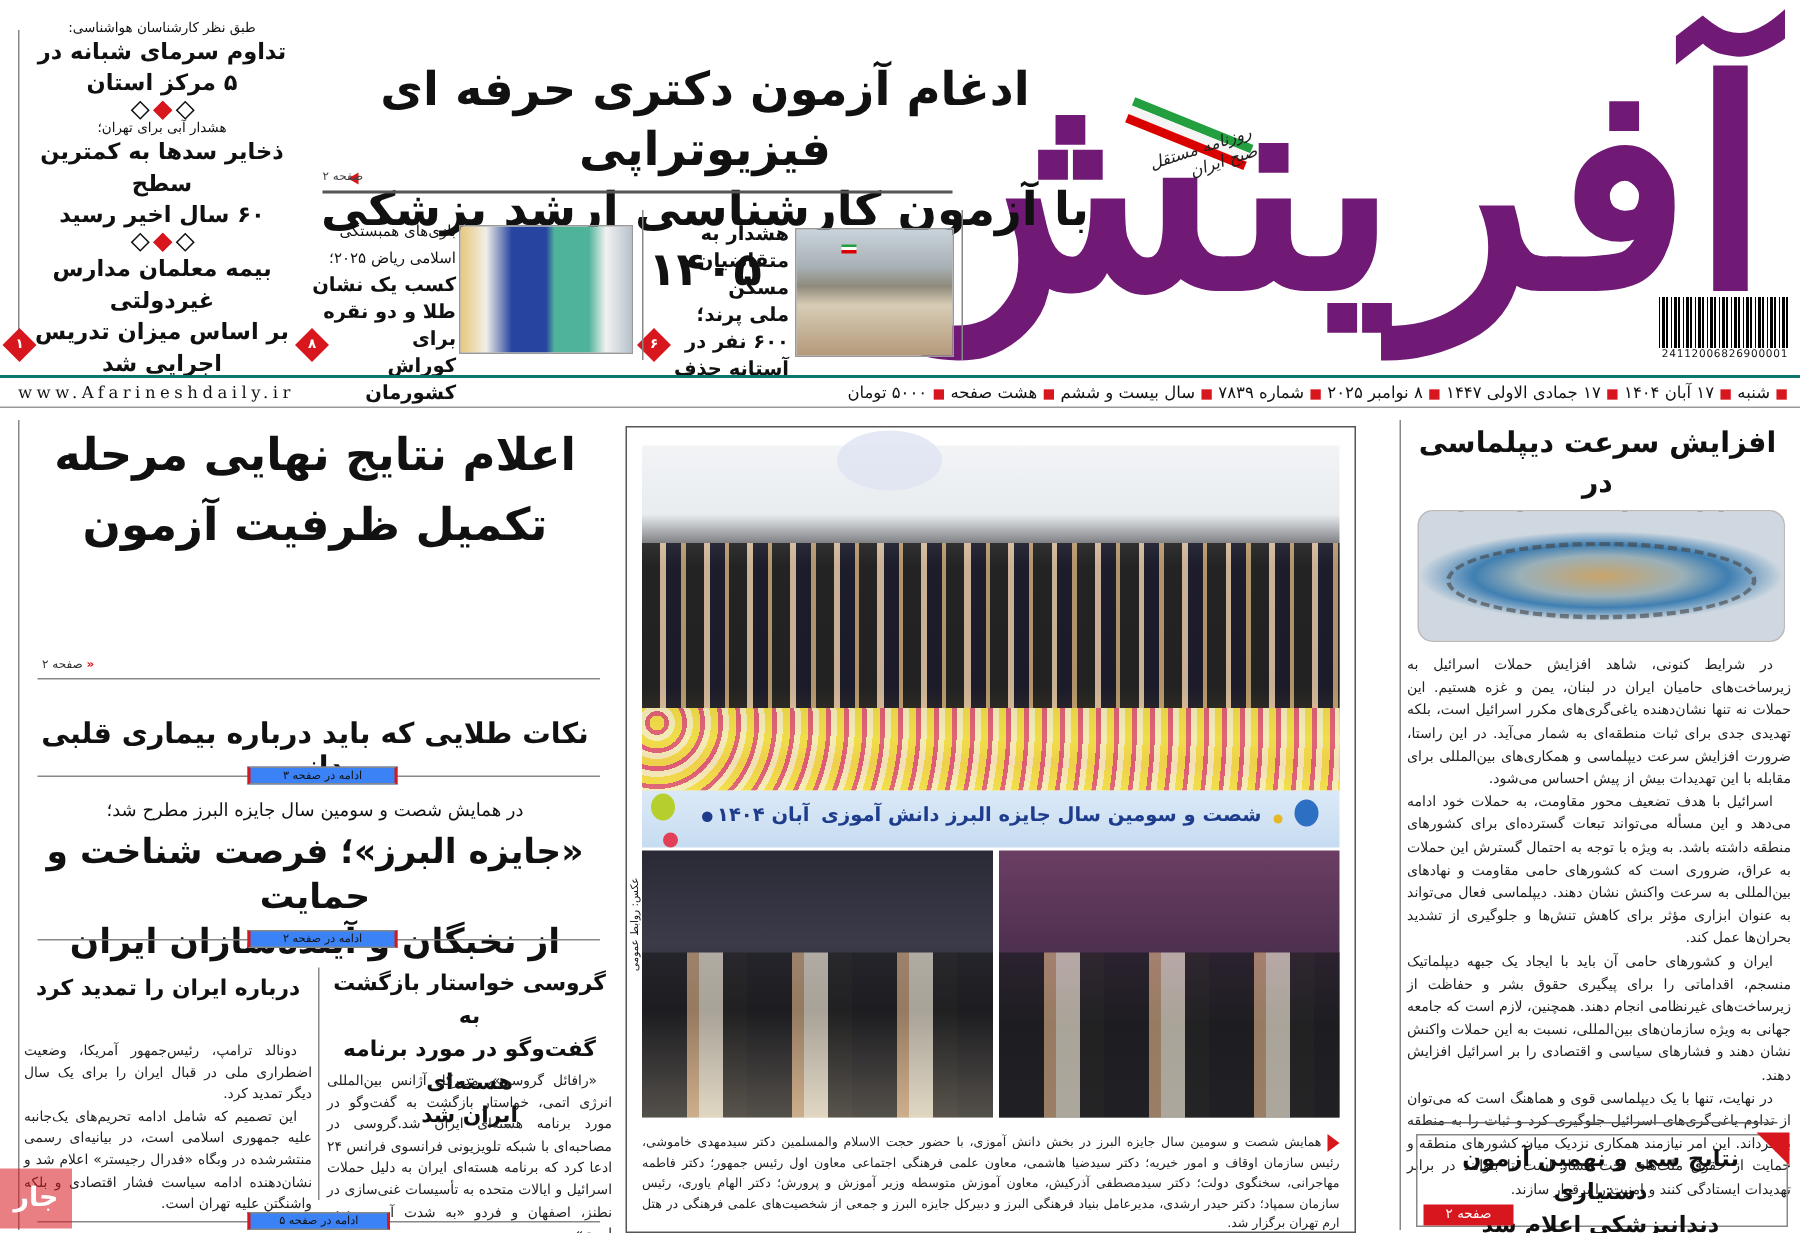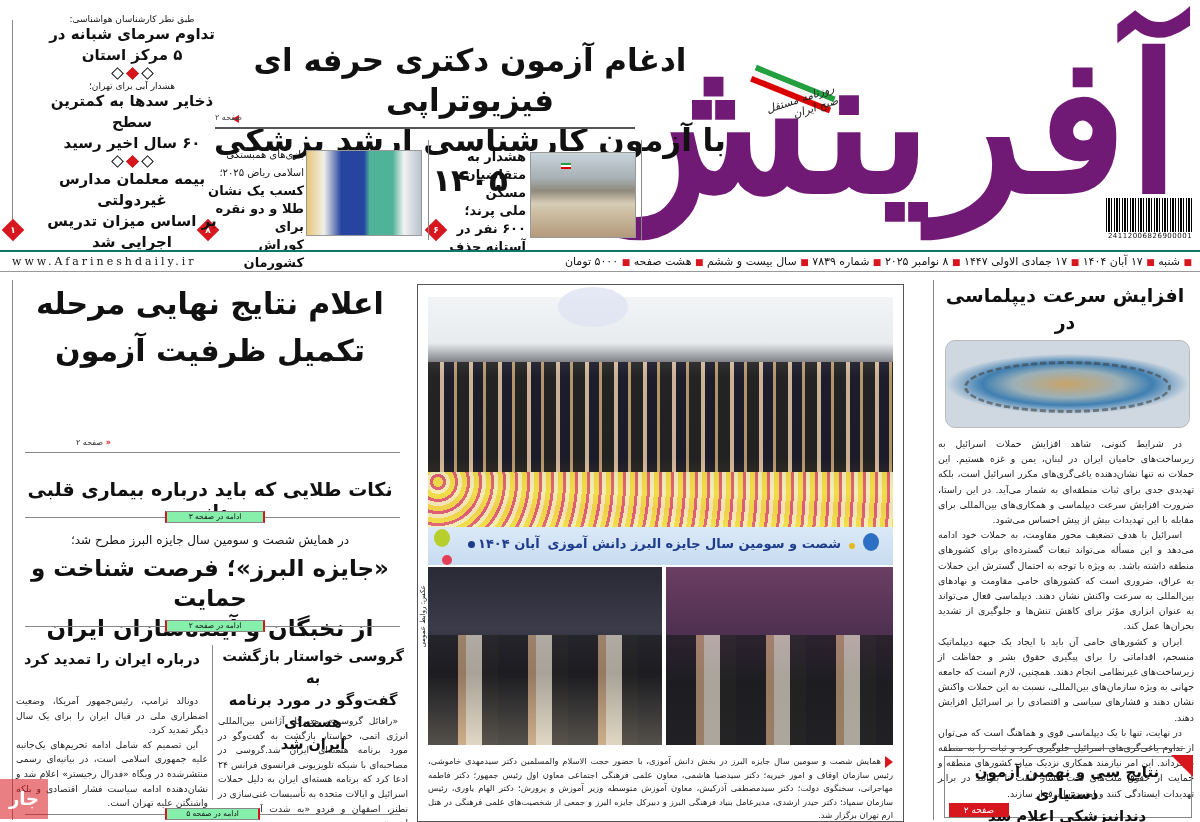--- a/index.html
+++ b/index.html
@@ -24,21 +24,21 @@
   .teaser { position: absolute; direction: rtl; font-size: 13px; line-height: 18px; font-weight: bold; text-align: right; }
   .teaser .kicker { font-size: 10px; font-weight: normal; }
   .teaser-img { position: absolute; border: 1px solid #999; }
   .page-diamond { position: absolute; width: 16px; height: 16px; background: #d7161e; transform: rotate(45deg); }
   .page-diamond span { display: block; transform: rotate(-45deg); color: #fff; font-size: 9px; font-weight: bold; text-align: center; line-height: 16px; }
 
   .vline { position: absolute; width: 1px; background: #888; }
   .hline { position: absolute; height: 1px; background: #888; }
 
   
-  #briefs { left: 18px; top: 12px; width: 180px; text-align: center; direction: rtl; margin-left: 24px; }
+  #briefs { left: 18px; top: 12px; width: 180px; text-align: center; direction: rtl; }
   #briefs .kicker { font-size: 9px; margin-top: 2px; }
   #briefs .title { font-size: 15px; font-weight: bold; line-height: 21px; }
   #briefs .sep { display: flex; justify-content: center; gap: 2px; margin: 3px 0; }
   #briefs .sep i { width: 9px; height: 9px; border: 1px solid #111; transform: rotate(45deg); display: block; margin: 0 2px; }
   #briefs .sep i.f { background: #d7161e; border-color: #d7161e; }
 
   
   #datebar { left: 0; top: 250px; width: 1200px; height: 22px; border-top: 2px solid #0f766e; border-bottom: 1px solid #999; }
   #site-url { position: absolute; left: 12px; top: 3px; font-family: "DejaVu Serif", serif; font-size: 11px; letter-spacing: 3px; }
   #date-line { position: absolute; right: 8px; top: 3px; font-size: 11px; direction: rtl; }
@@ -66,23 +66,23 @@
   .dot { position: absolute; border-radius: 50%; }
   #photo-left { position: absolute; left: 10px; top: 282px; width: 234px; height: 178px; background: linear-gradient(180deg, #2a2a36 0%, #3b3b4a 35%, #1d1d22 60%, #d8cbb0 100%); }
   #photo-right { position: absolute; left: 248px; top: 282px; width: 227px; height: 178px; background: linear-gradient(180deg, #6b3e63 0%, #4c2f4f 40%, #202024 65%, #2b2b30 100%); }
   .photo-people { position: absolute; left: 0; right: 0; bottom: 0; height: 110px; background: repeating-linear-gradient(90deg, #1c1c20 0 30px, #c9a27c 30px 38px, #e4dccb 38px 54px, #222 54px 70px); opacity: 0.7; }
   #photo-credit { position: absolute; left: 1px; top: 300px; width: 9px; font-size: 7px; writing-mode: vertical-rl; transform: rotate(180deg); direction: rtl; }
   #caption { position: absolute; left: 10px; top: 470px; width: 465px; font-size: 8.4px; line-height: 13.5px; text-align: justify; direction: rtl; color: #222; }
   #caption-arrow { display: inline-block; width: 0; height: 0; border-right: 8px solid #d7161e; border-top: 6px solid transparent; border-bottom: 6px solid transparent; margin-left: 4px; vertical-align: middle; transform: scaleX(-1); }
 
   
   #exam-title { left: 10px; top: 280px; width: 400px; text-align: center; font-weight: bold; font-size: 30px; line-height: 47px; direction: rtl; }
-  .page-ref { position: absolute; font-size: 8px; direction: rtl; color: #333; margin-left: 48px; }
+  .page-ref { position: absolute; font-size: 8px; direction: rtl; color: #333; }
   .page-ref b { color: #d7161e; }
-  .cont-box { position: absolute; height: 12px; border: 1px solid #888; border-left: 2px solid #d7161e; border-right: 2px solid #d7161e; background: #86efac; font-size: 7.5px; line-height: 10px; text-align: center; direction: rtl; }
+  .cont-box { position: absolute; height: 12px; border: 1px solid #888; border-left: 2px solid #d7161e; border-right: 2px solid #d7161e; background: #3b82f6; font-size: 7.5px; line-height: 10px; text-align: center; direction: rtl; }
   #heart-title { left: 10px; top: 478px; width: 400px; text-align: center; font-weight: bold; font-size: 19px; direction: rtl; }
   #alborz-kicker { left: 10px; top: 533px; width: 400px; text-align: center; font-size: 12px; direction: rtl; }
   #alborz-title { left: 10px; top: 553px; width: 400px; text-align: center; font-weight: bold; font-size: 23px; line-height: 30px; direction: rtl; }
 
   .story-title { position: absolute; text-align: center; font-weight: bold; font-size: 14.5px; line-height: 22px; direction: rtl; }
   .story-body { position: absolute; font-size: 9.2px; line-height: 14.6px; text-align: justify; direction: rtl; color: #222; }
   .story-body p { text-indent: 10px; }
 
   #watermark { left: 0; top: 779px; width: 48px; height: 40px; background: rgba(215,22,30,0.55); color: #fff; font-size: 18px; font-weight: bold; direction: rtl; text-align: center; line-height: 40px; }
 </style>

